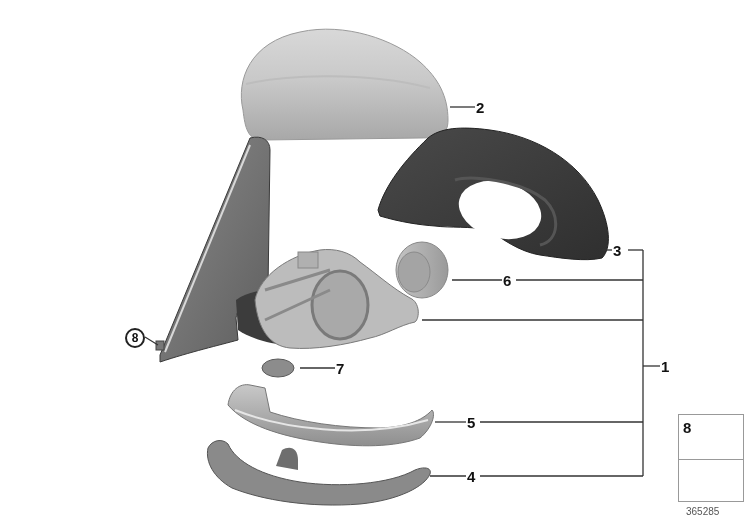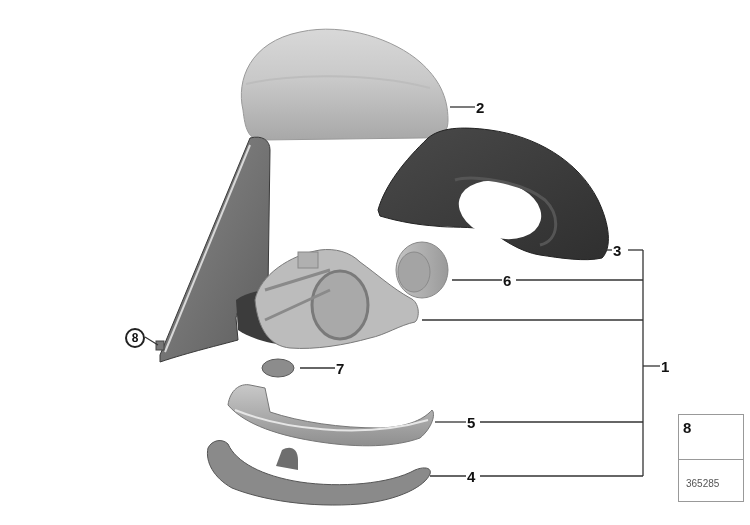--- a/index.html
+++ b/index.html
@@ -3,21 +3,21 @@
 <meta charset="utf-8">
 <style>
   html, body { margin:0; padding:0; background:#ffffff; }
   body { width:750px; height:525px; position:relative; overflow:hidden; font-family:"Liberation Sans", sans-serif; }
   #canvas { position:absolute; left:0; top:0; width:750px; height:525px; }
   .label { position:absolute; font-family:"Liberation Sans", sans-serif; font-weight:bold; font-size:15px; color:#111; line-height:1; }
   .circ { position:absolute; width:20px; height:20px; border:2px solid #222; border-radius:50%; box-sizing:border-box; font-weight:bold; font-size:12px; text-align:center; line-height:16px; color:#111; background:#fff; }
   .legend-box { position:absolute; left:678px; top:414px; width:66px; height:88px; border:1px solid #999; box-sizing:border-box; background:#fff; }
   .legend-top { position:absolute; left:0; top:0; width:64px; height:44px; border-bottom:1px solid #999; }
   .legend-num { position:absolute; left:4px; top:4px; font-weight:bold; font-size:15px; color:#111; }
-  .caption { position:absolute; left:686px; top:478px; font-size:10px; color:#555; font-family:"Liberation Sans", sans-serif; }
+  .caption { position:absolute; left:686px; top:506px; font-size:10px; color:#555; font-family:"Liberation Sans", sans-serif; }
 </style>
 </head>
 <body>
 
 <svg id="canvas" viewBox="0 0 750 525" xmlns="http://www.w3.org/2000/svg">
   <defs>
     <linearGradient id="capGrad" x1="0" y1="0" x2="0" y2="1">
       <stop offset="0" stop-color="#d8d8d8"></stop>
       <stop offset="0.45" stop-color="#c9c9c9"></stop>
       <stop offset="1" stop-color="#a8a8a8"></stop>

